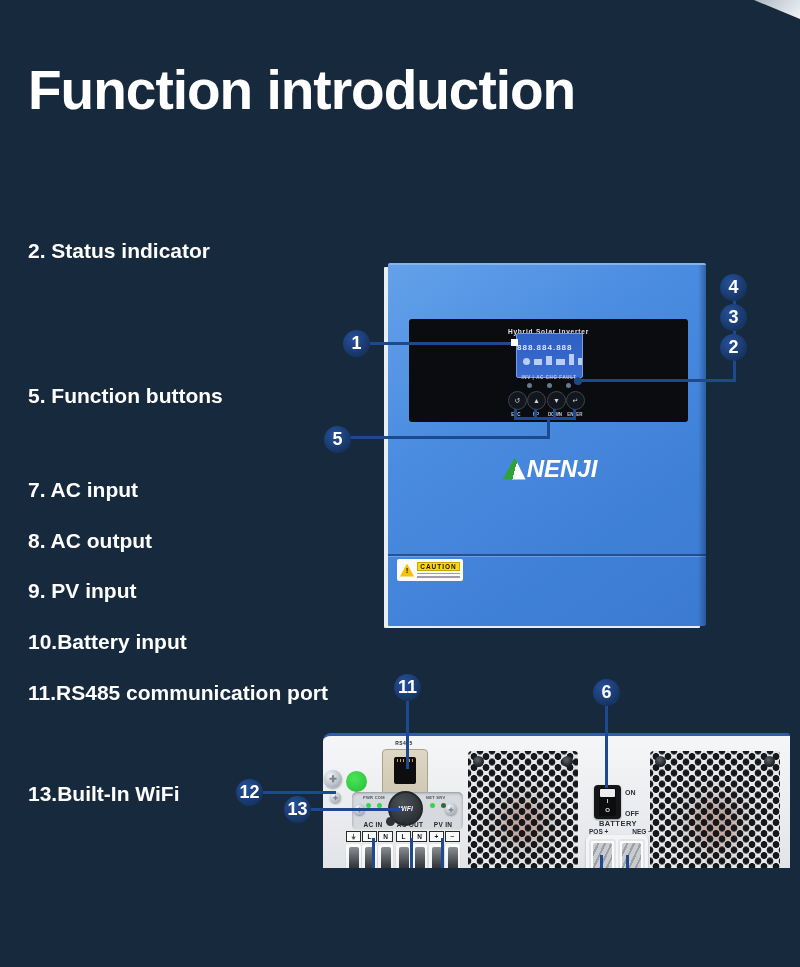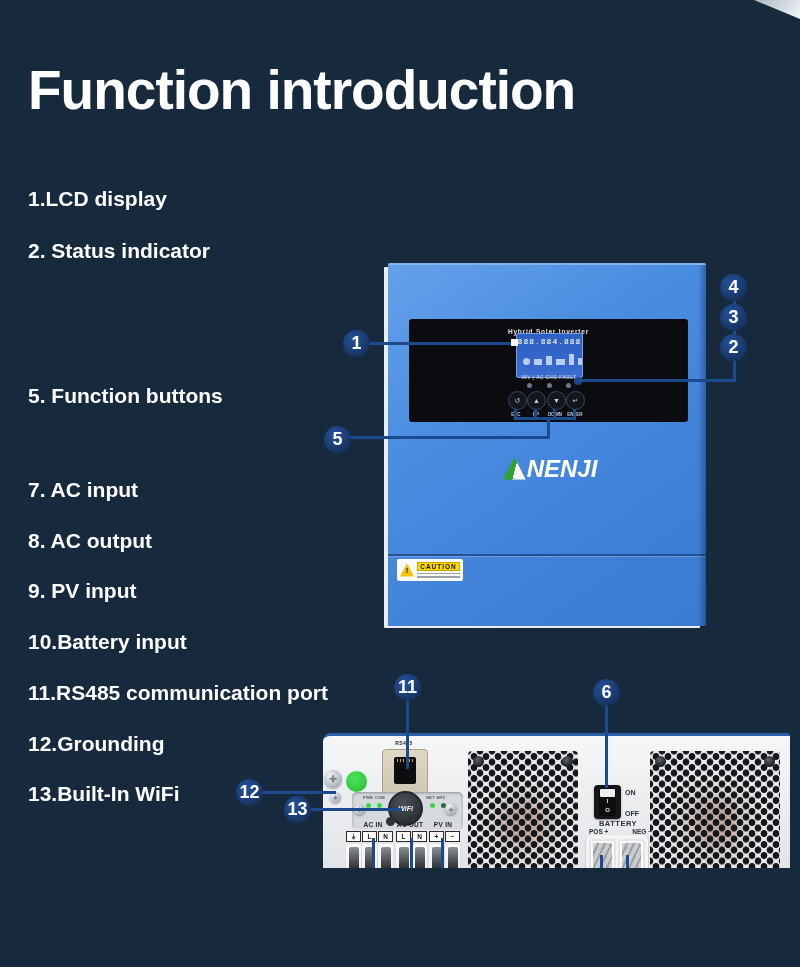--- a/index.html
+++ b/index.html
@@ -23,22 +23,22 @@
   .front-unit::after{content:"";position:absolute;right:0;top:0;width:8px;height:100%;
       background:linear-gradient(to left,rgba(8,30,70,.38),rgba(8,30,70,0));}
   .front-seam{position:absolute;left:0;top:289px;width:100%;height:2px;
       background:rgba(12,38,88,.55);box-shadow:0 1px 0 rgba(255,255,255,.22);}
   .console{position:absolute;left:21px;top:54px;width:279px;height:103px;
       background:#0b0c10;border-radius:3px;}
   .console-title{position:absolute;top:9px;left:0;width:100%;text-align:center;
       color:#e2e5e9;font-size:6.5px;font-weight:700;letter-spacing:.8px;}
   .lcd{position:absolute;left:107px;top:14px;width:65px;height:43px;
       background:linear-gradient(#2e5fc2,#3a6cd1);border:1px solid #7d9ce2;border-radius:2px;overflow:hidden;}
-  .lcd-digits{position:absolute;top:3px;left:0;width:100%;text-align:center;color:#d9e6ff;
-      font-size:8px;font-weight:700;letter-spacing:1px;font-family:Liberation Mono, monospace;}
+  .lcd-digits{position:absolute;top:9px;left:0;width:100%;text-align:left;color:#d9e6ff;
+      font-size:8px;font-weight:700;letter-spacing:1px;font-family:Liberation Sans, sans-serif;}
   .lcd-icons{position:absolute;left:6px;top:20px;display:flex;gap:4px;align-items:flex-end;}
   .lcd-icons i{display:block;background:#b9cdf6;}
   .led-labels{position:absolute;left:95px;top:56px;width:90px;text-align:center;
       color:#c9cdd7;font-size:4.5px;font-weight:700;white-space:nowrap;letter-spacing:.6px;}
   .led{position:absolute;width:5px;height:5px;border-radius:50%;background:#67788f;top:64px;}
   .fbtn{position:absolute;top:72px;width:17px;height:17px;border-radius:50%;
       background:#14161d;border:1.5px solid #3d4454;color:#ccd3e2;font-size:7px;
       display:flex;align-items:center;justify-content:center;}
   .fbtn-label{position:absolute;top:93px;width:24px;text-align:center;color:#c3c8d5;
       font-size:4.5px;font-weight:700;}
@@ -133,29 +133,27 @@
       background:radial-gradient(circle at 38% 32%,#25509a,#16335f 75%);
       color:#fff;font-size:18px;font-weight:700;display:flex;align-items:center;justify-content:center;}
 </style>
 </head>
 <body>
 
 <div class="canvas">
   <div class="notch"></div>
   <h1 class="title">Function introduction</h1>
 
-  <div class="feature" style="top:187px">1.LCD display</div>
   <div class="feature" style="top:239px">2. Status indicator</div>
   <div class="feature" style="top:384px">5. Function buttons</div>
   <div class="feature" style="top:478px">7. AC input</div>
   <div class="feature" style="top:529px">8. AC output</div>
   <div class="feature" style="top:579px">9. PV input</div>
   <div class="feature" style="top:630px">10.Battery input</div>
   <div class="feature" style="top:681px">11.RS485 communication port</div>
-  <div class="feature" style="top:732px">12.Grounding</div>
   <div class="feature" style="top:782px">13.Built-In WiFi</div>
 
   <div class="front-unit">
     <div class="console">
       <div class="console-title">Hybrid Solar Inverter</div>
       <div class="lcd">
         <div class="lcd-digits">888.884.888</div>
         <div class="lcd-icons">
           <i style="width:7px;height:7px;border-radius:50%"></i>
           <i style="width:8px;height:6px"></i>

